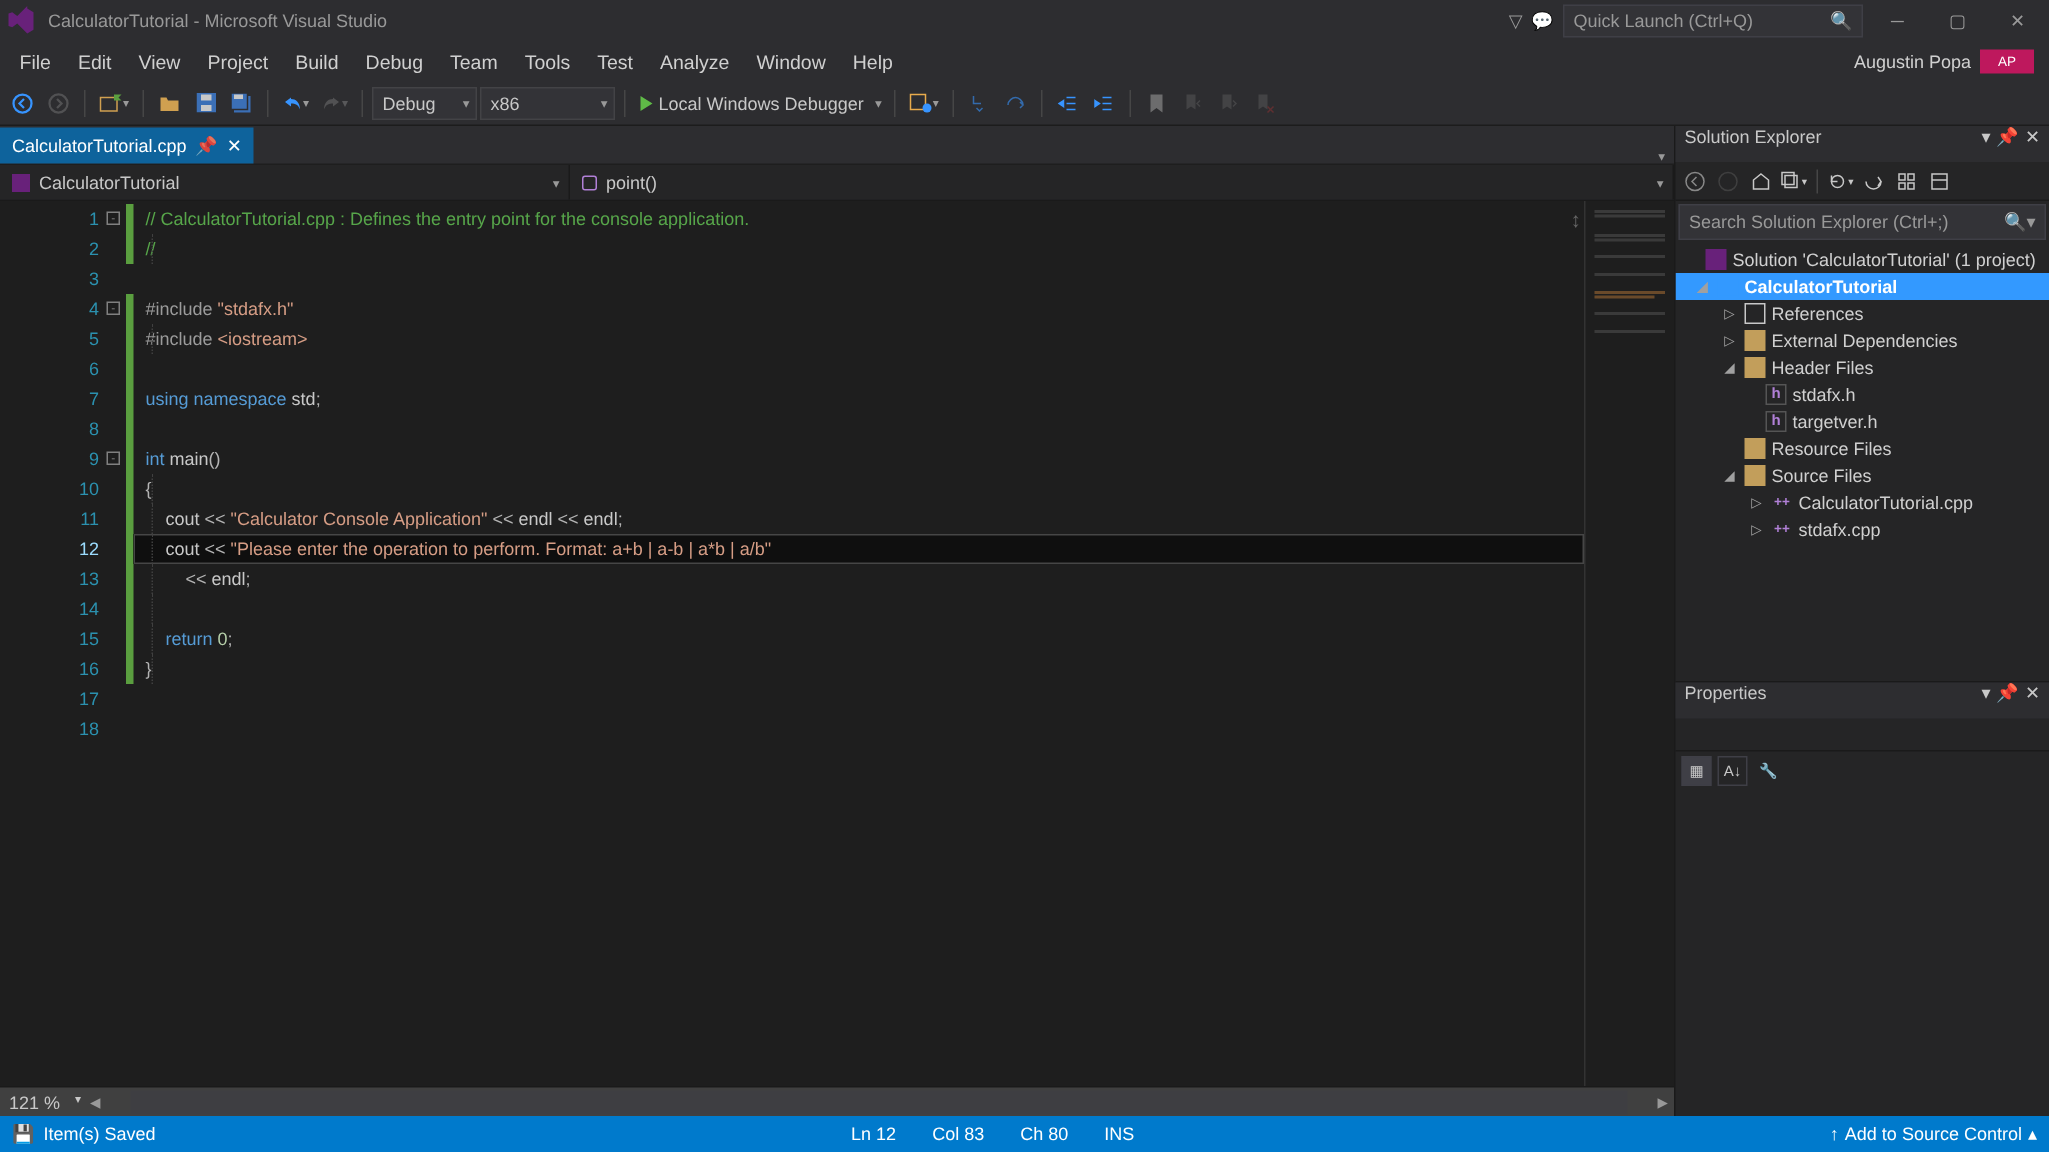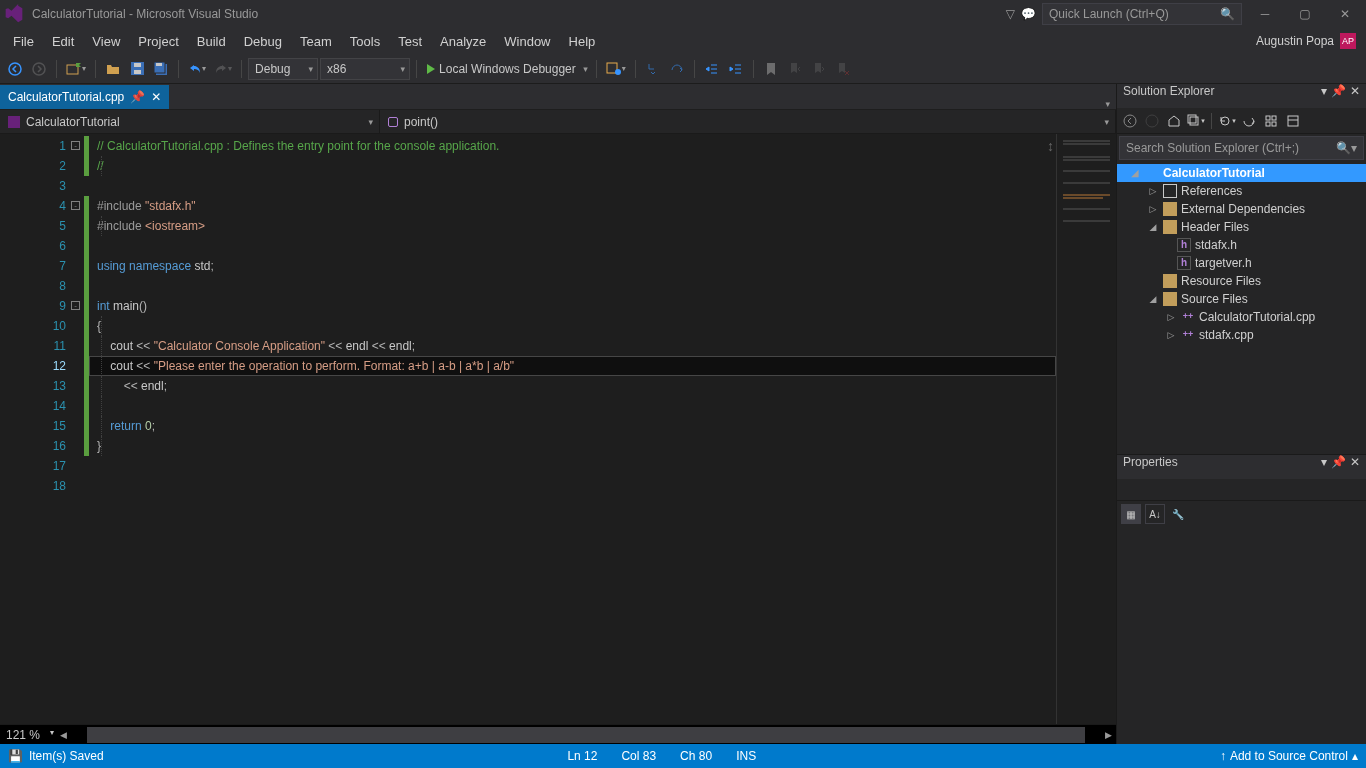--- a/index.html
+++ b/index.html
@@ -6,21 +6,21 @@
 body { background: #2d2d30; color: #c8c8c8; width: 1366px; height: 768px; overflow: hidden; display: flex; flex-direction: column; }
 .title-bar { height: 28px; background: #2d2d30; display: flex; align-items: center; padding: 0 4px; }
 .title-bar .vs-icon { width: 20px; height: 20px; margin-right: 8px; }
 .title-bar .title { color: #999; font-size: 12px; }
 .title-bar .right { margin-left: auto; display: flex; align-items: center; gap: 6px; }
 .title-bar .sys-btn { width: 34px; height: 24px; display: flex; align-items: center; justify-content: center; color: #999; }
 .quick-launch { background: #333337; border: 1px solid #3f3f46; color: #999; padding: 2px 6px; width: 200px; height: 22px; display:flex; align-items:center; }
 .menu-bar { height: 26px; background: #2d2d30; display: flex; align-items: center; padding: 0 4px; }
 .menu-bar .item { padding: 4px 9px; color: #d0d0d0; font-size: 13px; }
 .menu-bar .user { margin-left: auto; color: #d0d0d0; padding-right: 6px; font-size: 12px; display:flex; align-items:center; gap:6px;}
-.user-badge { width:16px; height:16px; background:#be185d; color:#fff; font-size:9px; display:flex; align-items:center; justify-content:center;}
+.user-badge { width:36px; height:16px; background:#be185d; color:#fff; font-size:9px; display:flex; align-items:center; justify-content:center;}
 .toolbar { height: 30px; background: #2d2d30; border-bottom: 1px solid #1c1c1c; display: flex; align-items: center; padding: 0 4px; gap: 2px; }
 .toolbar .sep { width: 1px; height: 18px; background: #464646; margin: 0 4px; }
 .toolbar .btn { height: 22px; min-width: 22px; display: flex; align-items: center; justify-content: center; padding: 0 3px; }
 .toolbar .combo { background: #333337; border: 1px solid #434346; color: #c8c8c8; padding: 2px 18px 2px 6px; height: 22px; position:relative; font-size:12px; display:flex; align-items:center;}
 .toolbar .combo::after{content:'▾'; position:absolute; right:4px; font-size:9px; color:#999;}
 .toolbar .start-btn { display: flex; align-items: center; gap: 4px; color:#c8c8c8; padding: 0 14px 0 4px; height:22px; position:relative;}
 .toolbar .start-btn::after{content:'▾'; position:absolute; right:2px; font-size:9px; color:#999;}
 .play-tri { width:0; height:0; border-left: 8px solid #5fba47; border-top: 5px solid transparent; border-bottom: 5px solid transparent;}
 .main-area { flex: 1; display: flex; overflow: hidden; }
 .editor-pane { flex: 1; display: flex; flex-direction: column; background: #1e1e1e; }
@@ -42,21 +42,21 @@
 .change-bar .c { height:20px; }
 .change-bar .g { background:#5a9e3f; }
 .code { flex:1; font-family: Consolas, monospace; font-size:13px; padding-top:2px; white-space: pre; position:relative;}
 .code .line { height:20px; line-height:20px; padding-left: 8px; position:relative;}
 .code .line.hl { background: #0f0f0f; box-shadow: inset 0 0 0 1px #464646;}
 .ind-guide { position:absolute; left:0; top:0; bottom:0; border-left:1px dotted #404040;}
 .tok-cm{color:#57A64A;} .tok-str{color:#d69d85;} .tok-kw{color:#569cd6;} .tok-num{color:#b5cea8;} .tok-op{color:#b4b4b4;} .tok-id{color:#c8c8c8;} .tok-inc{color:#9b9b9b;}
 .mini-map{ width:60px; background:#1e1e1e; border-left:1px solid #333; position:relative;}
 .mini-map .blk{position:absolute; left:6px; right:6px; height:2px; background:#3a3a3a;}
 .mini-map .blk.o{background:#6a4a2a;}
-.zoom-bar{ height:20px; background:#000000; display:flex; align-items:center; border-top:1px solid #1a1a1a; font-size:11px;justify-content:center;}
+.zoom-bar{ height:20px; background:#404040; display:flex; align-items:center; border-top:1px solid #1a1a1a; font-size:11px;justify-content:center;}
 .zoom-bar .zoom{ padding:0 6px; color:#c8c8c8; position:relative; padding-right:16px;}
 .zoom-bar .zoom::after{content:'▾'; position:absolute; right:2px; font-size:8px;}
 .zoom-bar .scroll-track{flex:1; height:16px; background:#3e3e42; margin:0 16px; position:relative;}
 .side-panels { width: 250px; display: flex; flex-direction: column; background: #252526; border-left:1px solid #1a1a1a;}
 .panel-title { height: 24px; background: #2d2d30; display: flex; align-items: flex-start; padding: 0 6px; color: #c8c8c8; font-size: 12px; }
 .panel-title .ctrls { margin-left: auto; display:flex; gap:4px; color:#c8c8c8; font-size:10px;}
 .se-toolbar { height: 26px; display: flex; align-items: center; padding: 0 4px; gap: 4px; border-bottom:1px solid #1a1a1a;}
 .se-toolbar .ic { width:18px; height:18px; display:flex; align-items:center; justify-content:center; color:#c8c8c8;}
 .se-toolbar .tsep{width:1px;height:16px;background:#464646;margin:0 2px;}
 .se-search { height: 24px; background: #333337; border:1px solid #3f3f46; margin:2px; display:flex; align-items:center; padding:0 6px; color:#999; font-size:12px;}
@@ -373,20 +373,25 @@
             <rect x="2" y="2" width="10" height="10" stroke="#c8c8c8" fill="none"></rect>
             <line x1="2" y1="6" x2="12" y2="6" stroke="#c8c8c8"></line>
           </svg>
         </span>
     </div>
     <div class="se-search">
       <span>Search Solution Explorer (Ctrl+;)</span>
       <span class="mag">🔍▾</span>
     </div>
     <div class="tree">
+      <div class="node">
+          <span class="tw"></span>
+          <span class="fic ic-sln"></span>
+          <span>Solution 'CalculatorTutorial' (1 project)</span>
+        </div>
       <div class="node sel bold" style="padding-left:12px;">
           <span class="tw">◢</span>
           <span class="fic ic-proj"></span>
           <span>CalculatorTutorial</span>
         </div>
       <div class="node" style="padding-left:30px;">
           <span class="tw">▷</span>
           <span class="fic ic-ref"></span>
           <span>References</span>
         </div>

